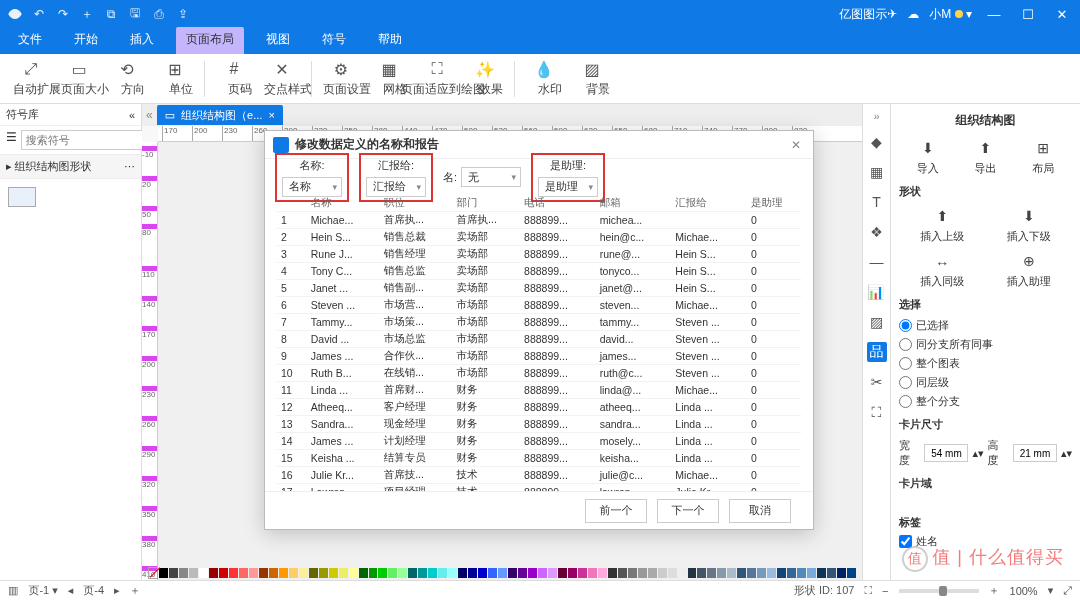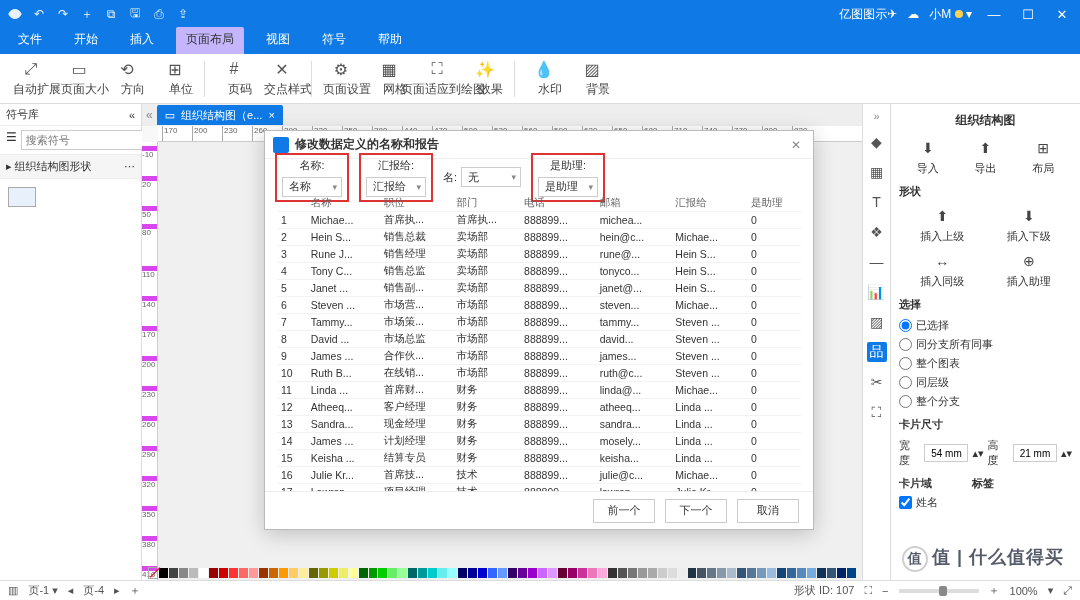--- a/index.html
+++ b/index.html
@@ -81,25 +81,25 @@
 .dlg-hdr .dx{width:18px;height:18px;display:flex;align-items:center;justify-content:center;cursor:pointer;color:#888;}
 .dlg-filters{height:36px;display:flex;align-items:center;padding:0 10px;gap:10px;}
 .fgrp{display:flex;align-items:center;gap:4px;font-size:11px;}
 .fgrp.boxed{border:2px solid #d33;padding:3px 5px;flex-direction:column;}
 .fsel{border:1px solid #ccc;height:20px;min-width:60px;padding:0 16px 0 6px;display:flex;align-items:center;font-size:11px;background:#fff;position:relative;}
 .fsel::after{content:"▾";position:absolute;right:4px;color:#888;font-size:9px;}
 .dlg-table{flex:1;overflow:auto;padding:0 12px;}
 table{width:100%;border-collapse:collapse;font-size:10.5px;table-layout:fixed;}
 th,td{text-align:left;padding:1px 4px;white-space:nowrap;overflow:hidden;text-overflow:ellipsis;border-bottom:1px solid #f2f2f2;height:15px;}
 th{color:#666;font-weight:400;}
-.dlg-ftr{height:38px;display:flex;align-items:center;justify-content:flex-end;gap:10px;padding:0 14px;border-top:1px solid #eee;}
+.dlg-ftr{height:38px;display:flex;align-items:center;justify-content:flex-end;gap:10px;padding:0 22px;border-top:1px solid #eee;}
 .btn{min-width:62px;height:24px;border:1px solid #ccc;background:#fff;font-size:11px;display:flex;align-items:center;justify-content:center;cursor:pointer;}
 
 
-.wm{position:absolute;right:16px;bottom:28px;color:#0f172a;font-size:18px;font-weight:700;opacity:.7;pointer-events:none;letter-spacing:1px;}
+.wm{position:absolute;right:16px;bottom:28px;color:#ef4444;font-size:18px;font-weight:400;opacity:.7;pointer-events:none;letter-spacing:1px;}
 .wm .c{display:inline-flex;width:26px;height:26px;border:2px solid #bbb;border-radius:50%;align-items:center;justify-content:center;font-size:14px;margin-right:4px;}
 
 svg{width:100%;height:100%;}
 </style>
 </head>
 <body>
 
 <div class="titlebar">
   <div class="left">
     <span class="ic">
@@ -345,21 +345,21 @@
       </div>
     <div class="rp-sec">卡片尺寸</div>
     <div class="dim-row">
       <span>宽度</span>
       <input value="54 mm" style="">
         <span>▴▾</span>
       <span>高度</span>
       <input value="21 mm" style="">
         <span>▴▾</span>
     </div>
-    <div style="display:flex;gap:40px;margin-top:8px;">
+    <div style="display:flex;gap:24px;margin-top:8px;flex-direction:column;">
       <span class="rp-sec" style="margin:0">卡片域</span>
       <span class="rp-sec" style="margin:0">标签</span>
     </div>
     <div class="radio-row">
         <input type="checkbox" checked="" style="">
         <span>姓名</span>
       </div>
   </div>
 </div>
 

